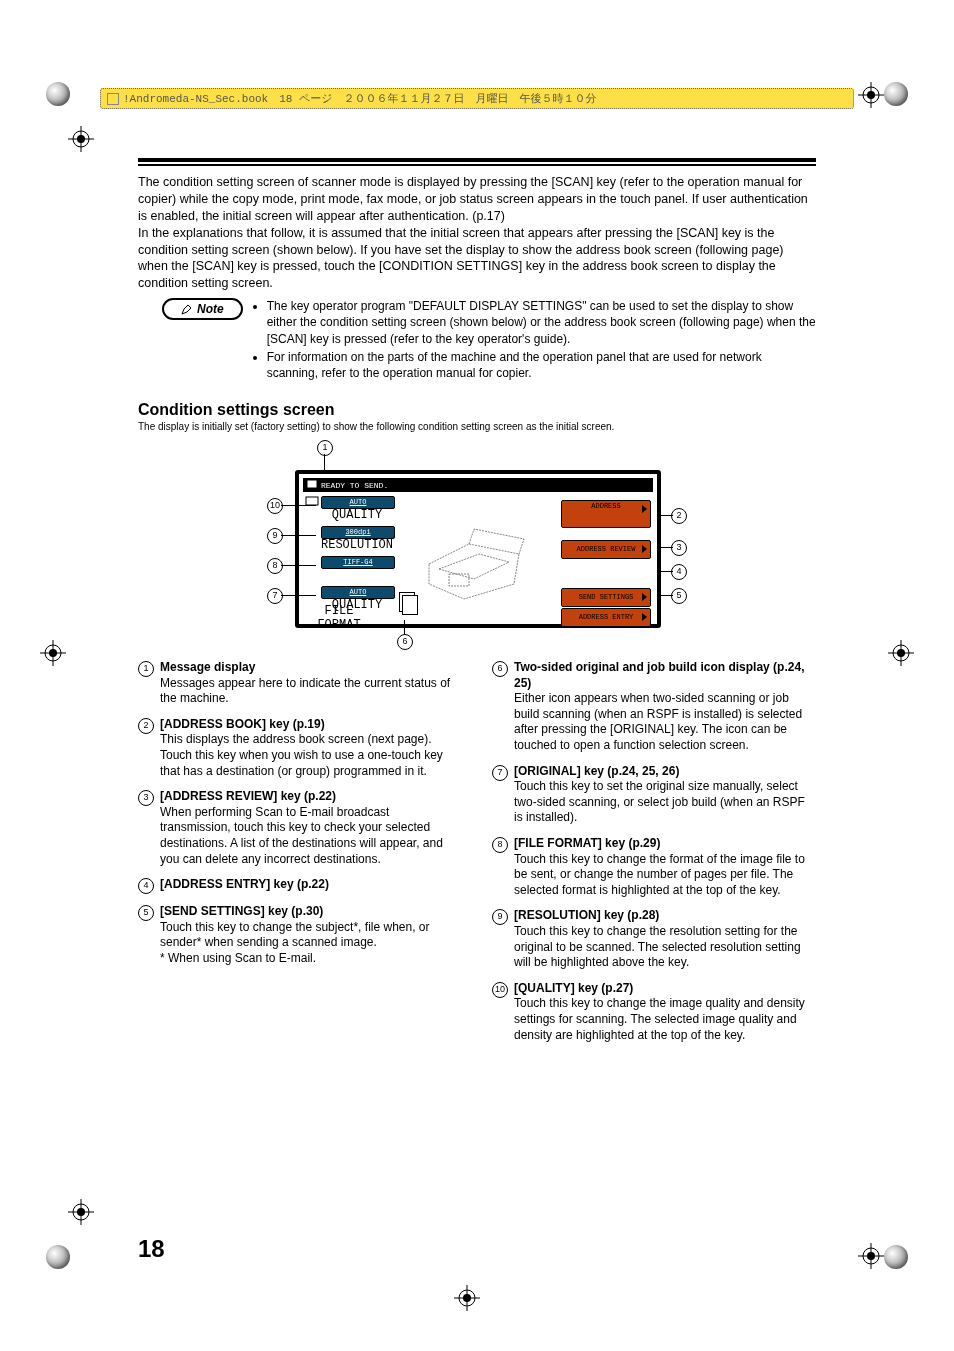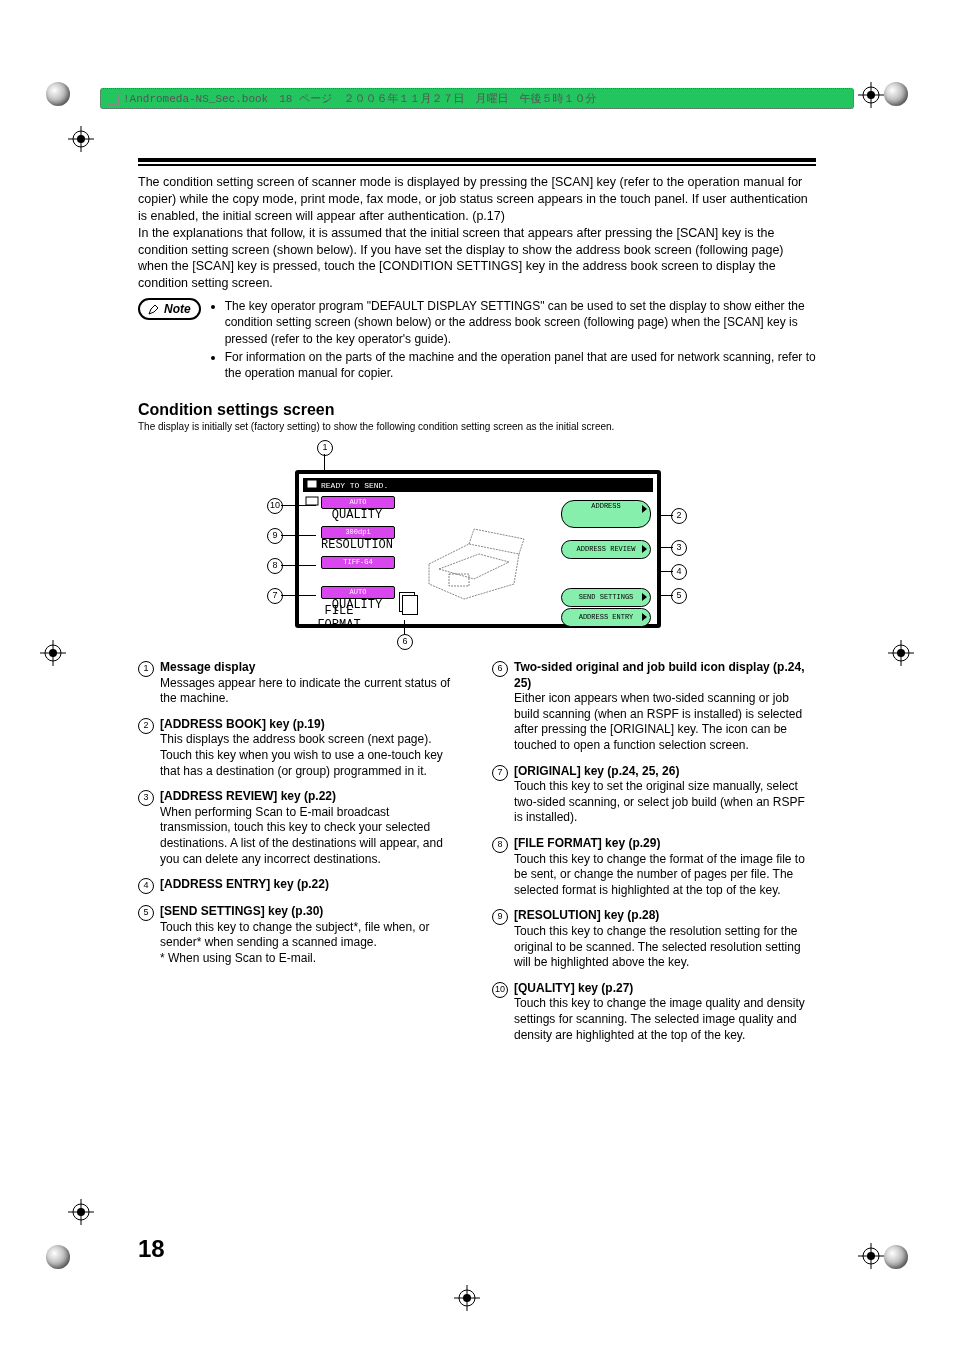--- a/index.html
+++ b/index.html
@@ -33,21 +33,21 @@
     position: absolute;
     left: 100px;
     right: 100px;
     top: 88px;
     border: 1px dotted #666;
     border-radius: 3px;
     padding: 2px 6px;
     font-family: "MS Gothic","Courier New",monospace;
     font-size: 11px;
     color: #555;
-    background: #22c55e;
+    background: #fde047;
     display: flex;
     align-items: center;
     gap: 4px;
   }
   .header-strip .square {
     display:inline-block;
     width:10px;height:10px;
     border:1px solid #888;
   }
 
@@ -68,28 +68,29 @@
     margin: 4px 0 10px 0;
     font-family: Arial, Helvetica, sans-serif;
   }
 
   .intro { font-size: 12.5px; line-height: 1.35; }
 
   .note-row { display:flex; align-items:flex-start; gap:10px; margin-top:6px; }
   .note-badge {
     border: 2px solid #000;
     border-radius: 14px;
-    padding: 2px 8px;
+    padding: 2px 17px;
     font-style: italic;
     font-weight: bold;
     font-size: 12px;
     display: inline-flex;
     align-items: center;
     gap: 4px;
     white-space: nowrap;
+    margin-left: 24px;
   }
   .note-list { margin:0; padding-left: 14px; font-size:12px; line-height:1.35;}
   .note-list li { margin-bottom: 2px; }
 
   h2.subtitle { font-size: 16px; font-weight:bold; margin: 18px 0 2px 0;}
   .subtitle-desc { font-size: 10px; margin-bottom: 8px; }
 
   
   .diagram {
     position: relative;
@@ -125,38 +126,38 @@
     width: 72px;
     height: 11px;
     border: 1.5px solid #000;
     border-radius: 2px;
     font-size: 7px;
     text-align: center;
     line-height: 11px;
     background: #fff;
     color:#000;
   }
-  .side-btn.sel { background:#d946ef; color:#fff; }
+  .side-btn.sel { background:#0c4a6e; color:#fff;text-decoration:underline; }
   .side-label {
     position:absolute;
     font-size:12px;
     width:72px;
     text-align:center;
     color:#000;
   }
   .right-btn {
     position: absolute;
     width: 88px;
     height: 17px;
     border: 1.5px solid #000;
-    border-radius: 13px;
+    border-radius: 2px;
     font-size: 7px;
     text-align: center;
     line-height: 17px;
-    background: #86efac;
+    background: #c2410c;
   }
   .right-btn .tri {
     position:absolute; right:3px; top:4px; width:0;height:0;
     border-top:4px solid transparent;
     border-bottom:4px solid transparent;
     border-left:5px solid #000;
   }
   .printer-icon {
     position:absolute;
     left:120px; top:40px;

